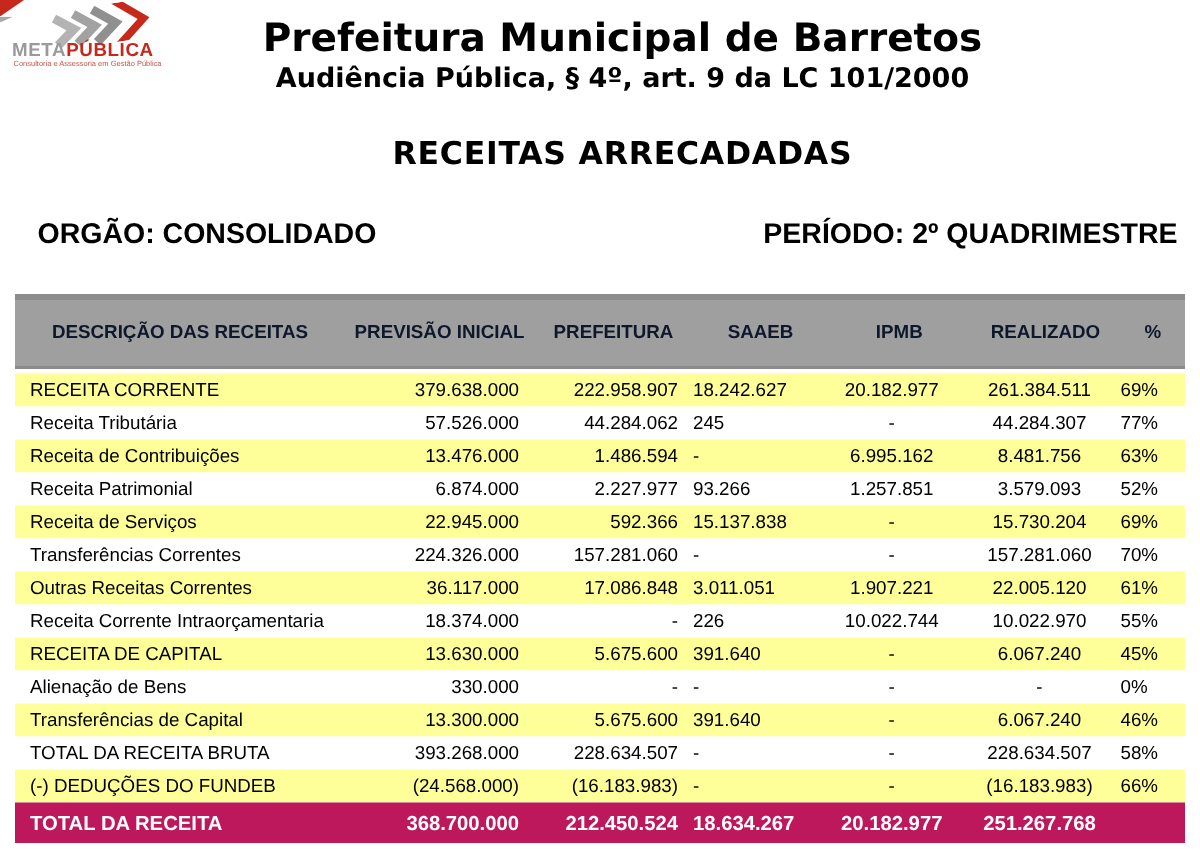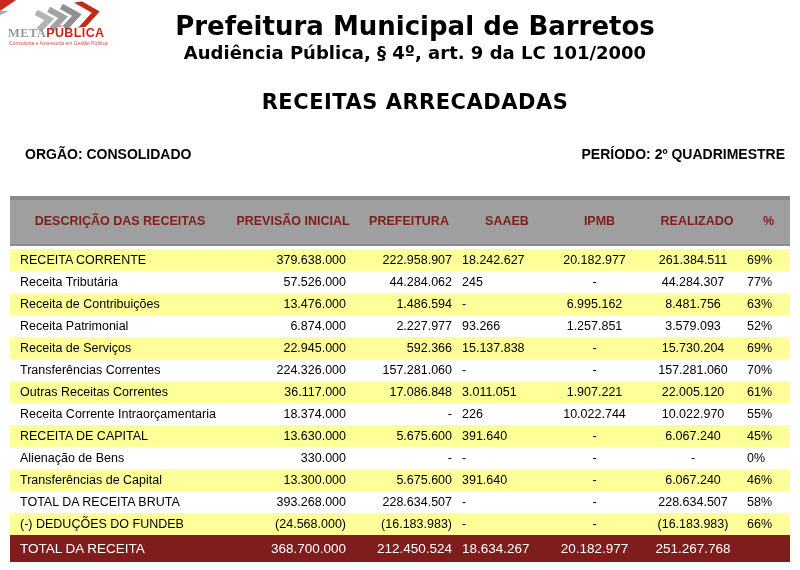--- a/index.html
+++ b/index.html
@@ -23,42 +23,42 @@
     background:#a9a9a9;
     clip-path:polygon(0 0, 100% 0, 0 100%);
   }
   .logo { position:absolute; left:8px; top:2px; width:120px; height:46px; }
   .logo-arrow { position:absolute; left:26px; top:1px; transform:rotate(-9deg); }
   .logo-text {
     position:absolute; left:0; top:24px;
     font-size:12.5px; font-weight:bold; letter-spacing:0.4px;
     font-family:"Liberation Sans", sans-serif;
   }
-  .logo-text .meta { color:#9a9a9a;font-family:Liberation Serif, serif; }
+  .logo-text .meta { color:#9a9a9a; }
   .logo-text .publica { color:#c6281c; }
   .logo-tagline {
     position:absolute; left:1px; top:38px; width:110px;
     font-size:5px; color:#c6554a; white-space:nowrap; overflow:hidden;
   }
 
   
   .titles {
     position:absolute; top:11px; left:30px; width:770px;
     text-align:center;
     font-family:"DejaVu Sans", sans-serif;
   }
   .titles h1 { font-size:26px; font-weight:bold; line-height:1.2; }
   .titles h2 { font-size:18px; font-weight:bold; line-height:1.2; }
   .titles h3 { font-size:21px; font-weight:bold; margin-top:26px; letter-spacing:0.5px; }
 
   
   .meta-row {
     position:absolute; top:146px; left:25px; right:15px;
     display:flex; justify-content:space-between;
-    font-size:14px; font-weight:bold;
+    font-size:19px; font-weight:bold;
   }
 
   
   .rtable { position:absolute; top:196px; left:10px; width:780px; }
 
   .tr { display:flex; align-items:center; }
 
   .c0 { width:220px; text-align:left;  padding-left:10px;  }
   .c1 { width:126px; text-align:right; padding-right:10px; }
   .c2 { width:106px; text-align:right; padding-right:10px; }
@@ -66,34 +66,34 @@
   .c4 { width:95px;  text-align:center; padding-right:10px; }
   .c5 { width:100px; text-align:center; padding-right:8px;  }
   .c6 { width:43px;  text-align:left; padding-right:12px; }
 
   .thead {
     background:#9f9f9f;
     border-top:4px solid #8b8b8b;
     border-bottom:2px solid #8b8b8b;
     height:50px;
     margin-bottom:3px;
-    color:#7f1d1d; font-weight:bold; font-size:12.5px;
+    color:#0f172a; font-weight:bold; font-size:12.5px;
   }
   .thead .th { text-align:center; padding:0; line-height:1.25; }
   .thead .c0, .thead .c1, .thead .c2, .thead .c3,
   .thead .c4, .thead .c5, .thead .c6 { padding-left:0; padding-right:0; }
 
   .tbody .tr { height:22px; background:#ffffff; font-size:12.5px; font-weight:normal; }
   .tbody .tr.hl { background:#ffff99; }
   .tbody .td { white-space:nowrap; }
 
   .tfoot {
-    background:#7f1d1d;
+    background:#be185d;
     height:27px;
-    color:#fff; font-weight:normal; font-size:13.5px;
+    color:#fff; font-weight:bold; font-size:13.5px;
   }
 </style>
 </head>
 <body>
 
 <div class="corner-swoosh"></div>
 <div class="corner-swoosh2"></div>
 
 <div class="logo">
   <svg class="logo-arrow" width="74" height="26" viewBox="0 0 74 26">

